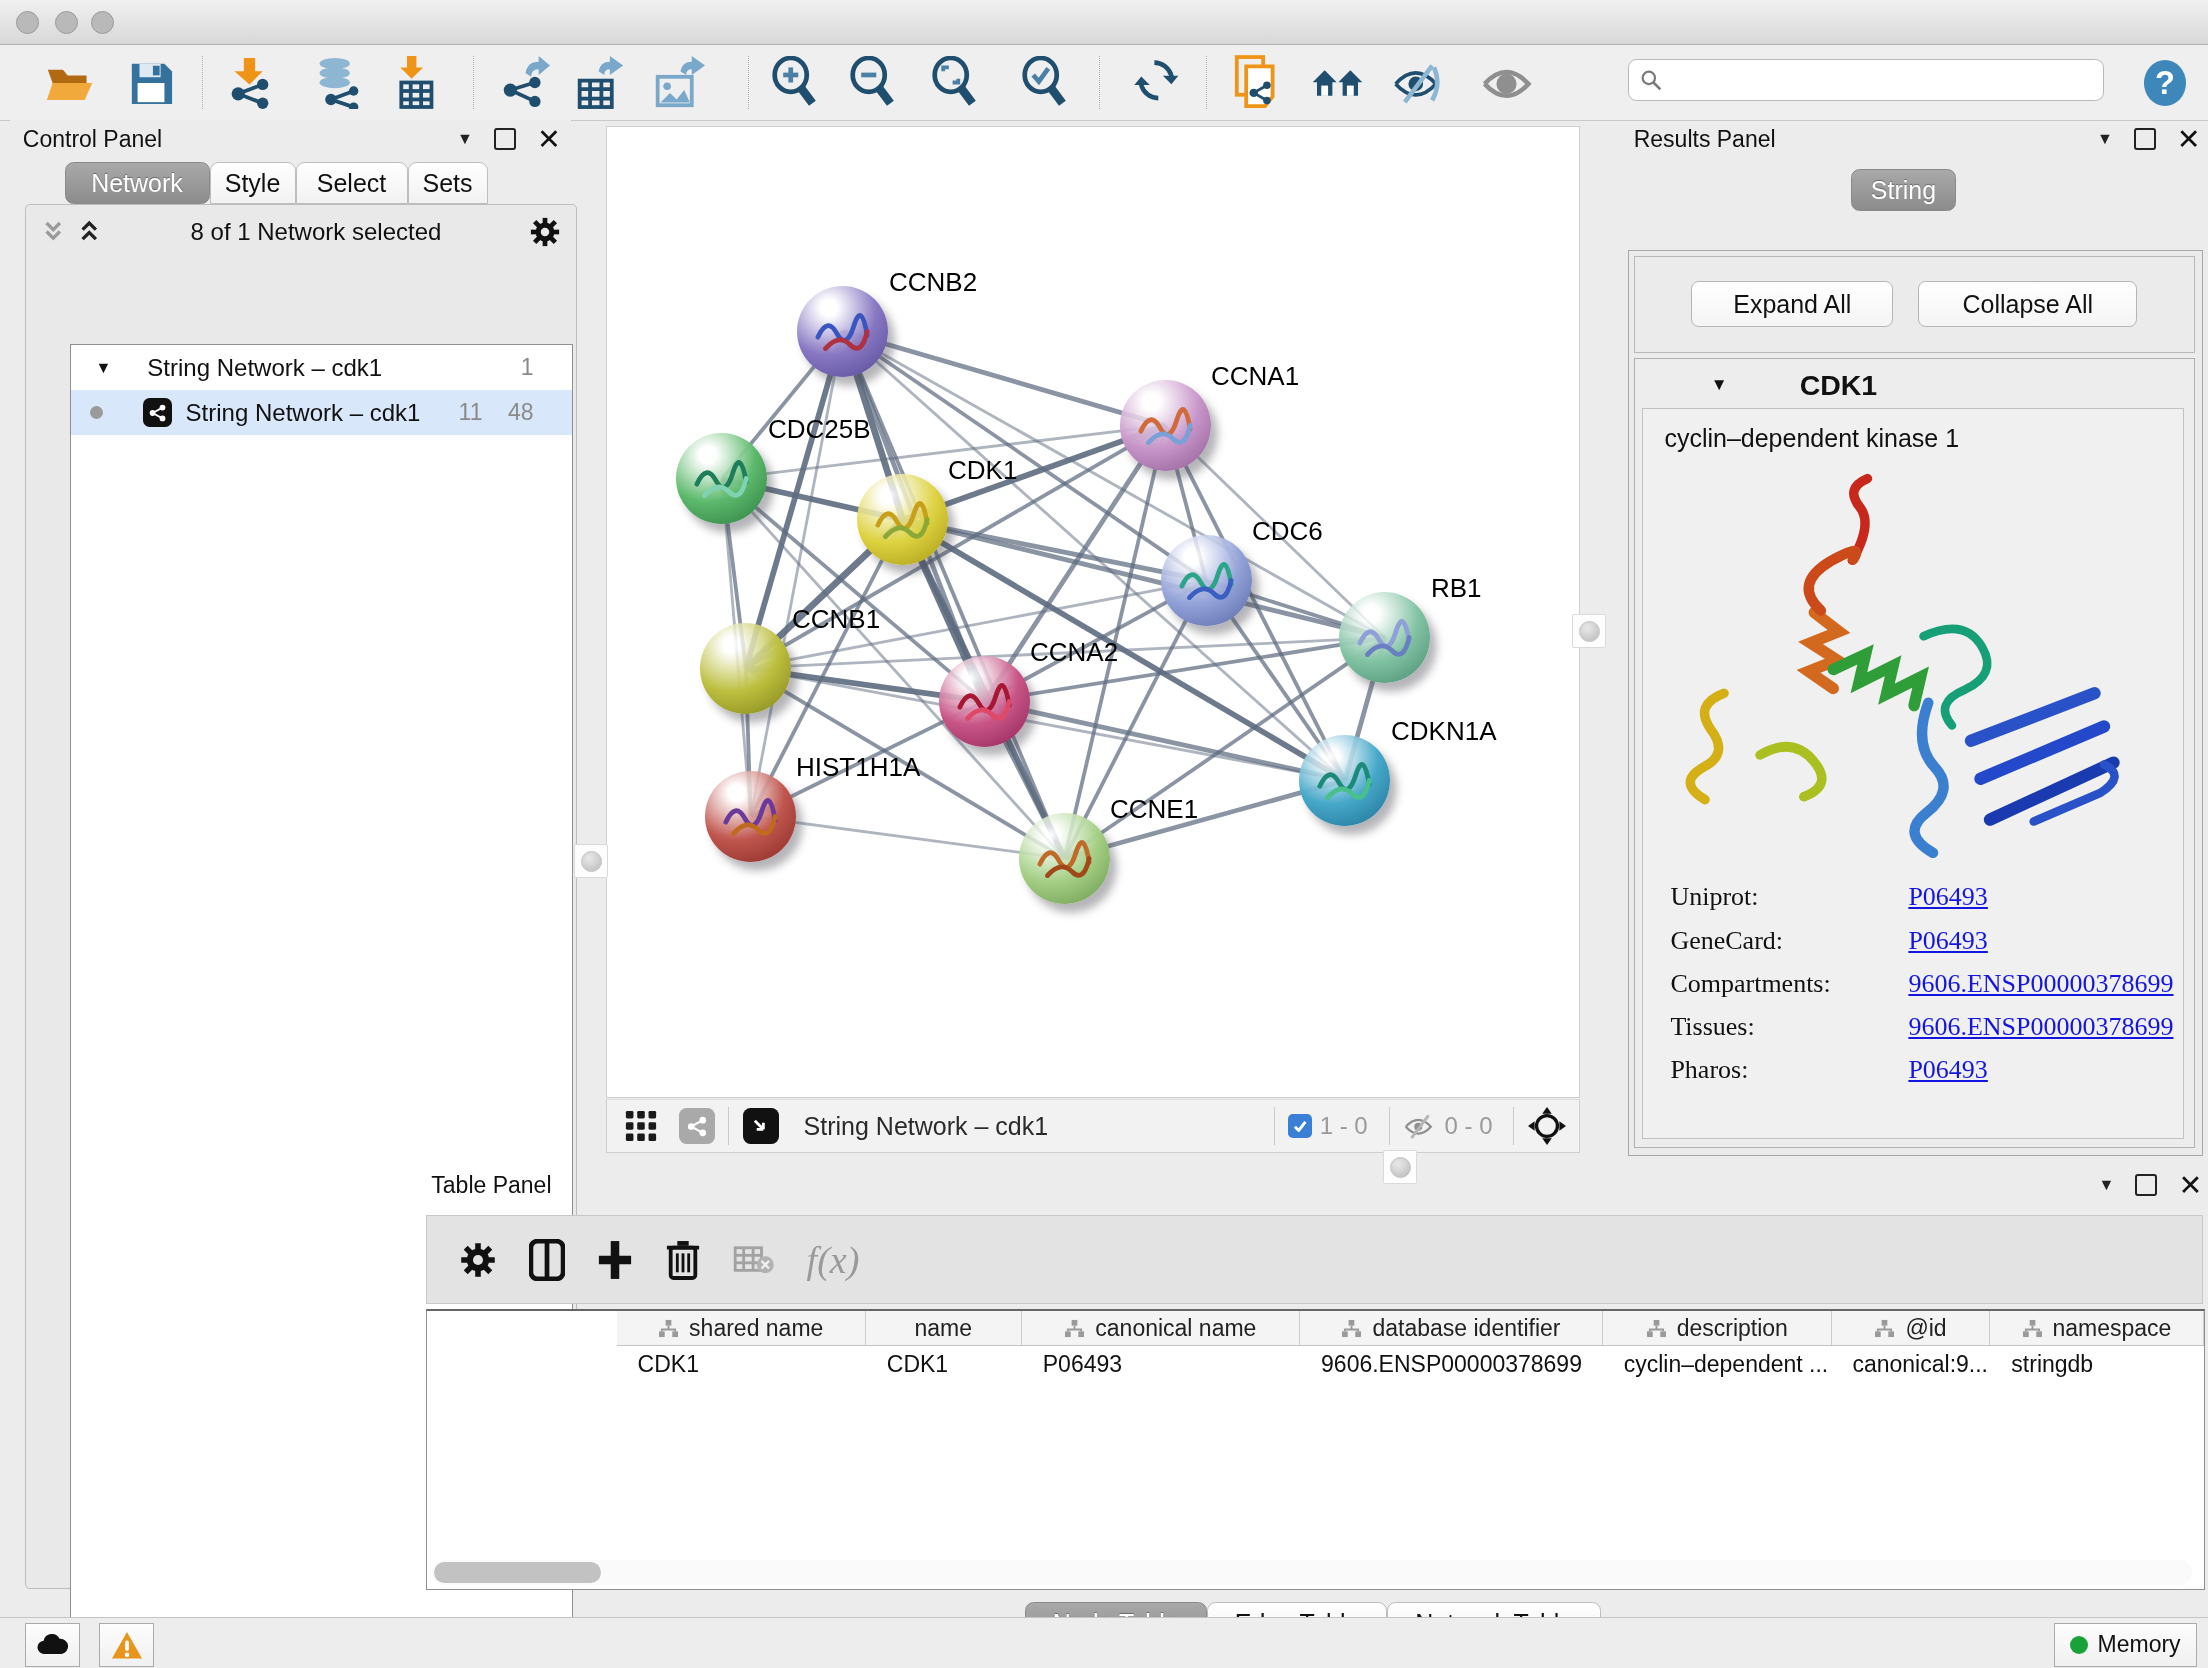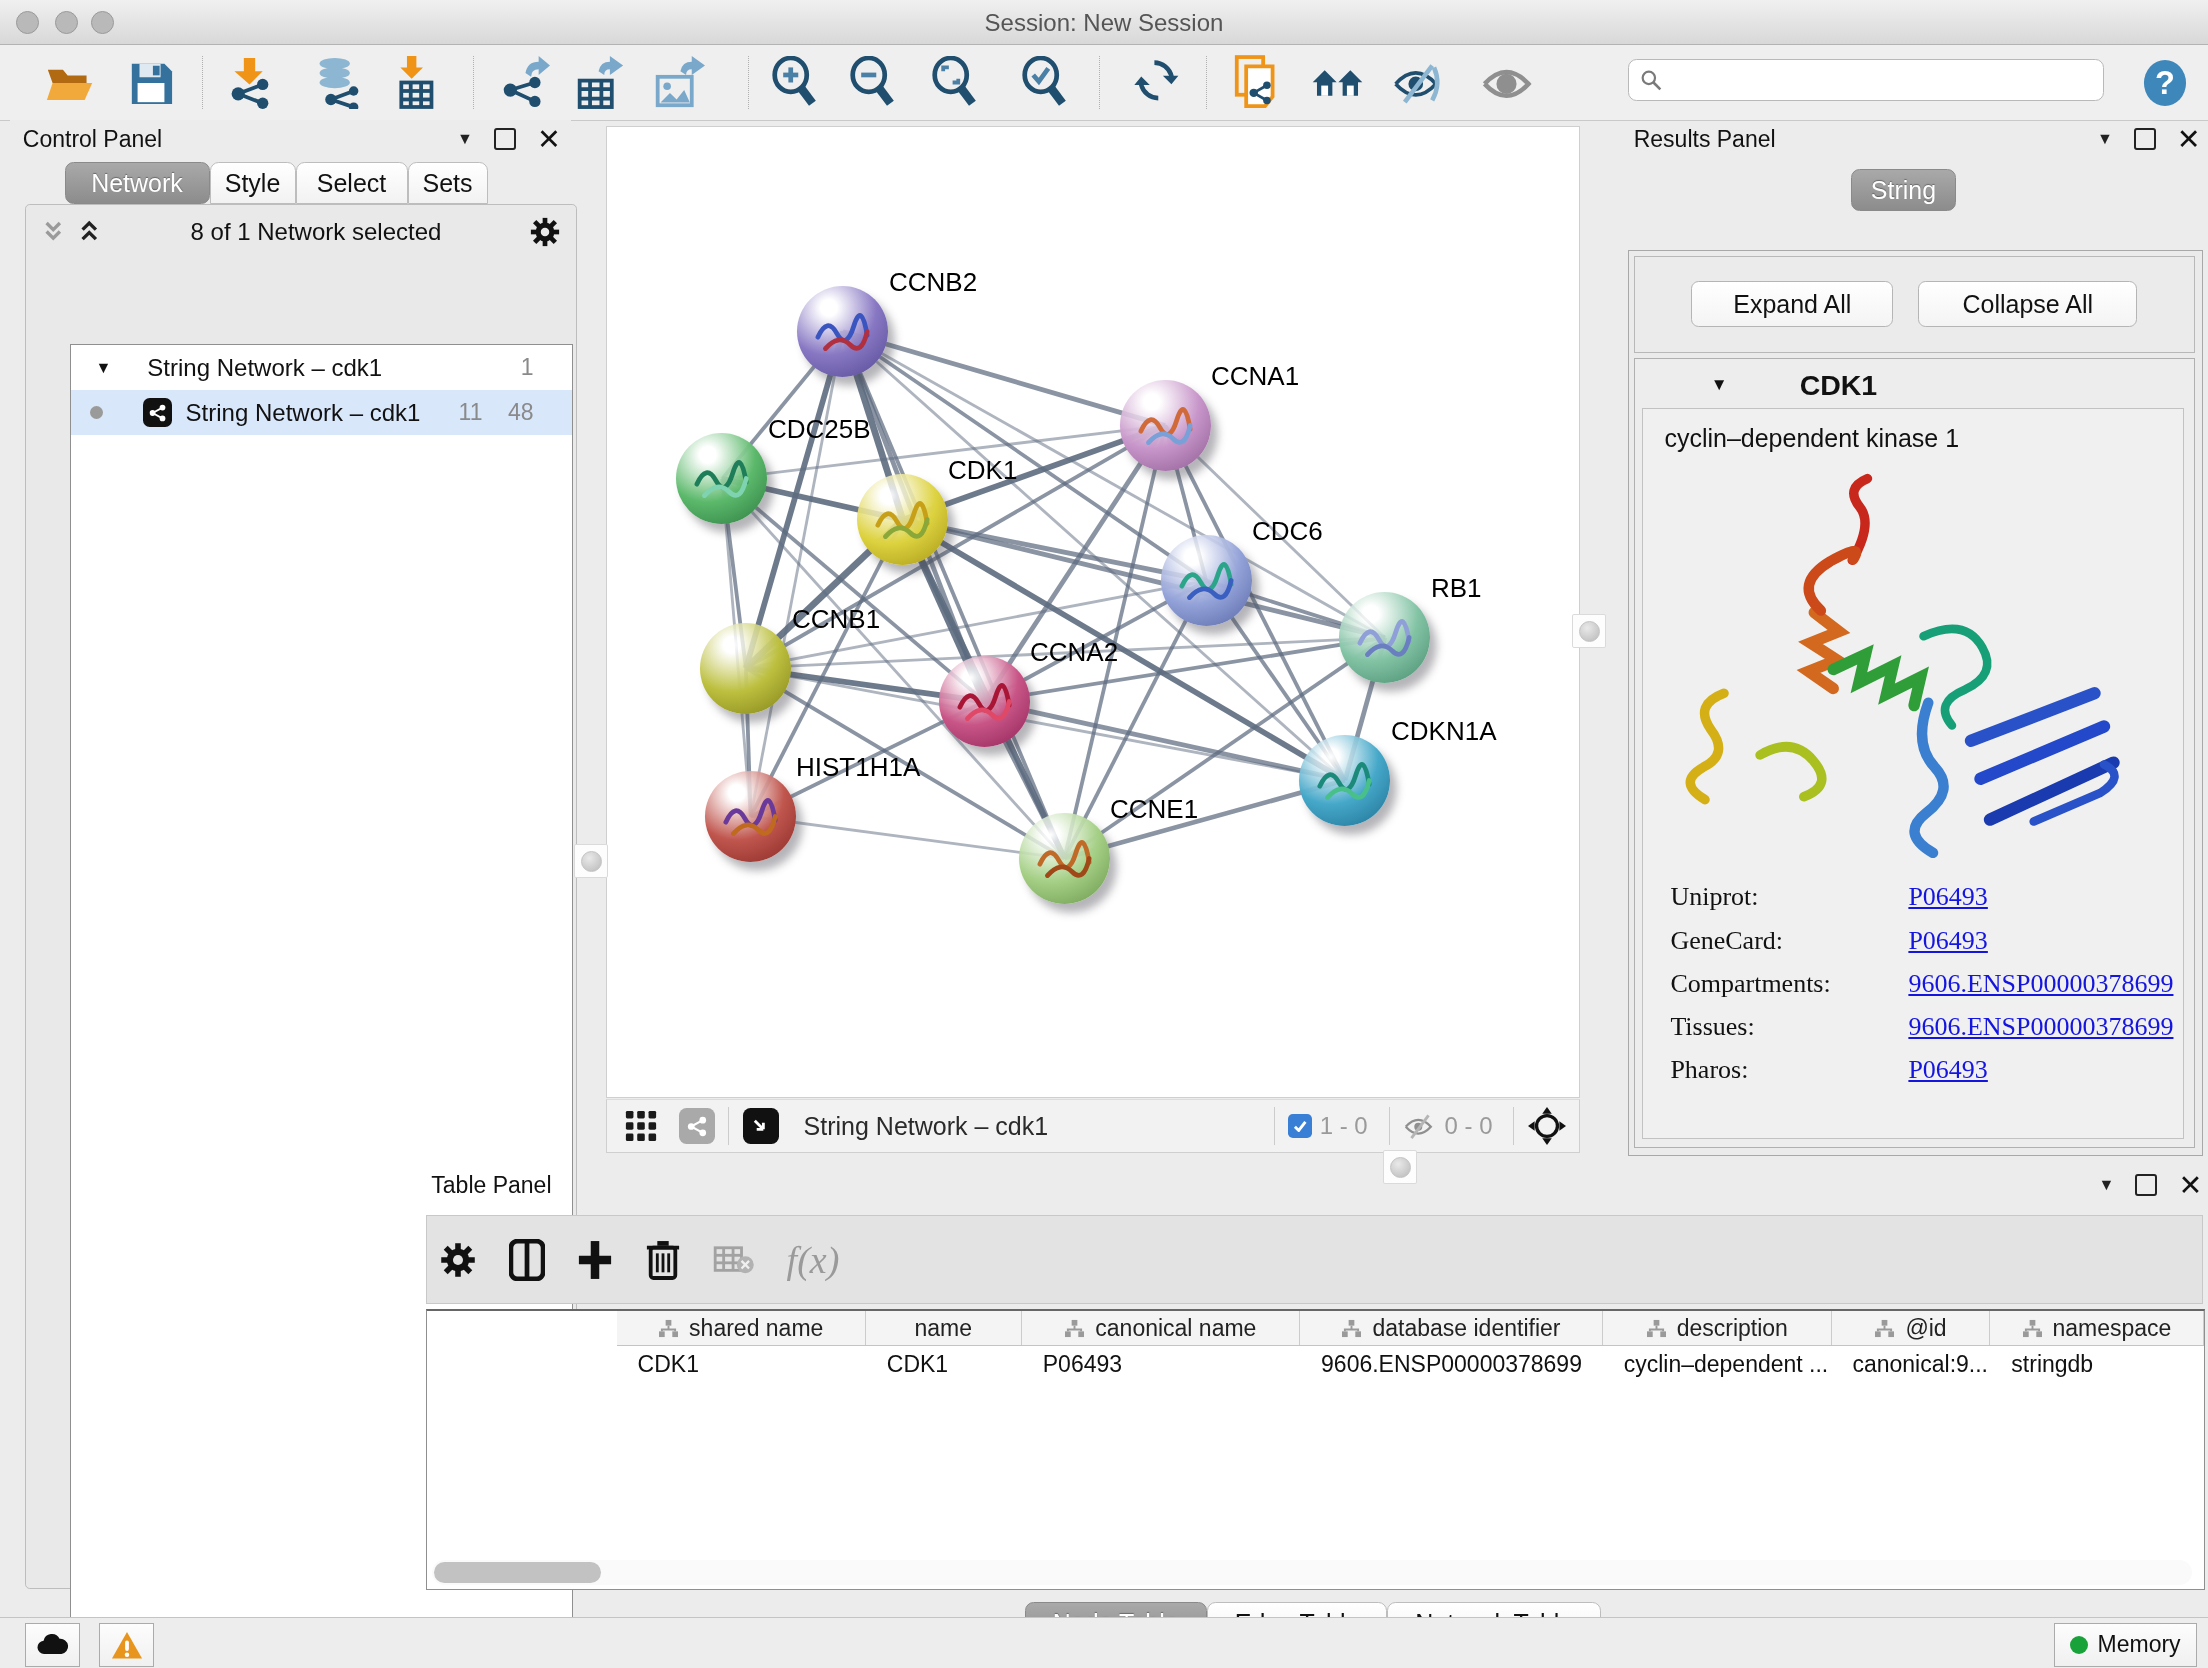--- a/index.html
+++ b/index.html
@@ -60,21 +60,21 @@
   .res-top{position:absolute;left:4.8px;top:4.8px;width:559px;height:95px;border:1px solid #b8b8b8;background:#ebebeb;
      display:flex;align-items:center;justify-content:center;gap:25px;}
   .res-sect{position:absolute;left:4.8px;top:107px;width:559px;height:788px;border:1px solid #b0b0b0;background:#ededed;}
   .res-sect-inner{position:absolute;left:7.6px;top:49px;width:540px;height:729px;border:1px solid #c2c2c2;background:#f0f0f0;}
   .xlink-row{display:flex;font-family:"Liberation Serif","DejaVu Serif",serif;font-size:26px;margin:13.3px 0 13.3px 27px;}
   .xlink-row .lbl{width:238px;color:#111;}
   .xlink-row a{color:#1515e0;text-decoration:underline;}
   
   .tbl-panel{left:418px;top:1166px;width:1790px;height:447px;}
   .tbl-toolbar{position:absolute;left:7.6px;top:49px;width:1777px;height:89px;background:#e3e3e3;
-     border:1px solid #c8c8c8;display:flex;align-items:center;gap:32px;padding-left:12px;box-sizing:border-box;}
+     border:1px solid #c8c8c8;display:flex;align-items:center;gap:32px;padding-left:32px;box-sizing:border-box;}
   .tbl-box{position:absolute;left:7.6px;top:143px;width:1777px;height:278px;background:#fff;border:1.4px solid #8f8f8f;border-top:2.4px solid #666;}
   .tbl-grid{position:absolute;left:190px;top:0;right:0;bottom:34px;overflow:hidden;}
   .tbl-header{display:flex;height:34px;background:#f4f4f4;border-bottom:1px solid #c4c4c4;}
   .th{display:flex;align-items:center;justify-content:center;gap:10px;font-size:23px;color:#222;
       border-right:1px solid #cccccc;box-sizing:border-box;overflow:hidden;white-space:nowrap;}
   .tbl-row{display:flex;height:36px;}
   .td{font-size:23px;display:flex;align-items:center;padding-left:21px;box-sizing:border-box;overflow:hidden;white-space:nowrap;}
   .hscroll{position:absolute;left:5.7px;bottom:3.8px;height:25px;width:1760px;background:#fafafa;border-radius:12.4px;}
   .hscroll i{position:absolute;left:1.9px;top:1.9px;width:167px;height:21px;border-radius:10.5px;background:#c2c2c2;display:block;}
   .tbl-tabs{position:absolute;left:0;top:436px;width:1790px;display:flex;justify-content:center;}
@@ -87,21 +87,20 @@
   .mem-dot{width:18px;height:18px;border-radius:50%;background:#19a23a;}
   svg{display:block;}
 </style>
 </head>
 <body>
 
 <div class="abs titlebar">
   <span class="abs tl-dot" style="left:16px"></span>
   <span class="abs tl-dot" style="left:55px"></span>
   <span class="abs tl-dot" style="left:91px"></span>
-  <div class="abs title-text">Session: New Session</div>
 </div>
 
 <div class="abs toolbar">
   <div class="abs tb-ico" style="left:44px">
     <svg width="51" height="46" viewBox="0 0 54 48">
       <path d="M3 10 h16 l5 6 h20 v8 H8 z" fill="#b26a12"></path>
       <path d="M8 24 h42 l-8 18 H2 z" fill="#f2a93b"></path>
     </svg>
   </div>
   <div class="abs tb-ico" style="left:124px">

